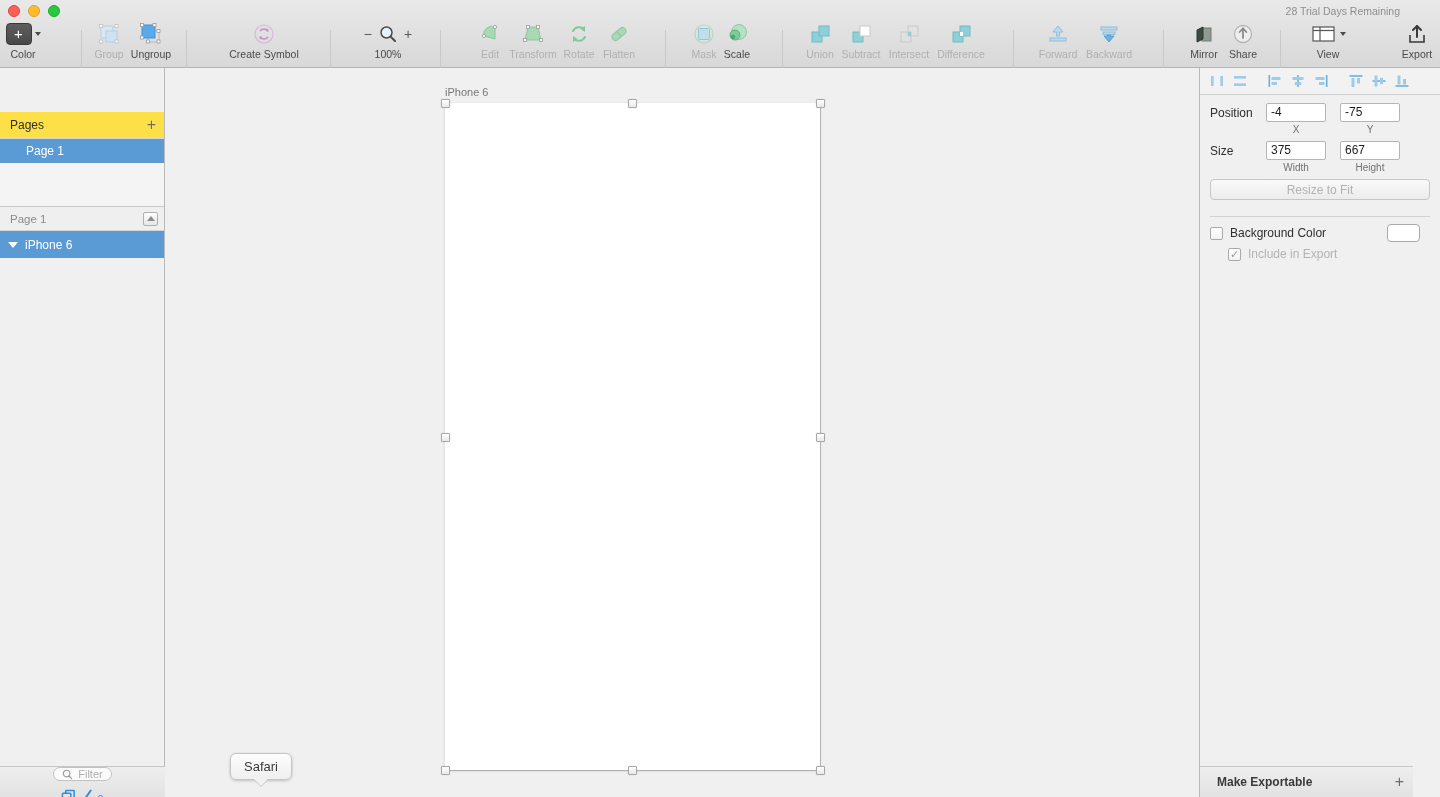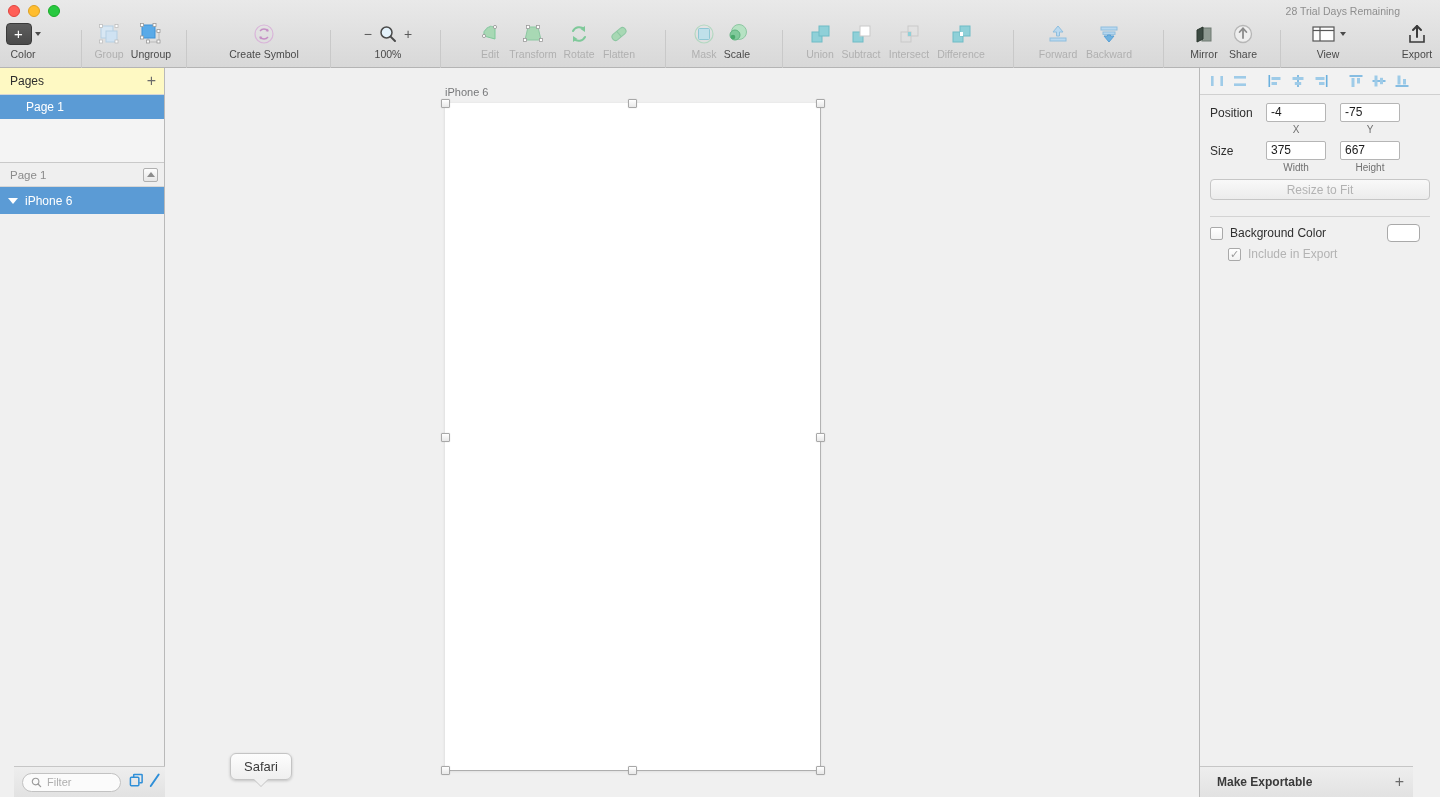--- a/index.html
+++ b/index.html
@@ -59,21 +59,22 @@
   .zoom-sign { font-size: 14px; color: #5a5a5a; line-height: 1; }
 
   
   .left-panel {
     position: absolute; left: 0; top: 68px; width: 165px; height: 729px;
     background: #f0f0f0; border-right: 1px solid #b9b9b9;
   }
   .pages-head {
     height: 27px; display: flex; align-items: center; justify-content: space-between;
     padding: 0 8px 0 10px; border-bottom: 1px solid #d6d6d6;
-    background: #fef9c3;
+    background: #fde047;
+    margin-top: 44px;
   }
   .pages-head .t { font-size: 12px; color: #2e2e2e; }
   .plus-ic { font-size: 16px; color: #6b6b6b; line-height: 1; }
   .pages-list { height: 68px; background: #f4f4f4; border-bottom: 1px solid #c9c9c9; }
   .page-row { height: 24px; display: flex; align-items: center; padding-left: 26px; font-size: 12px; color: #2e2e2e; }
   .page-row.sel { background: #5b9bd5; color: #fff; }
 
   .layers-head {
     height: 24px; display: flex; align-items: center; justify-content: space-between;
     padding: 0 6px 0 10px; background: #efefef; border-bottom: 1px solid #d6d6d6;
@@ -86,24 +87,24 @@
   }
   .tri-up { width: 0; height: 0; border-left: 4px solid transparent; border-right: 4px solid transparent; border-bottom: 5px solid #8c8c8c; }
   .layer-row {
     height: 27px; display: flex; align-items: center; gap: 7px; padding-left: 8px;
     font-size: 12px; color: #2e2e2e;
   }
   .layer-row.sel { background: #5b9bd5; color: #fff; }
   .tri-dn { width: 0; height: 0; border-left: 5px solid transparent; border-right: 5px solid transparent; border-top: 6px solid #fff; }
 
   .left-foot {
-    position: absolute; left: 14px; bottom: 0; width: 165px; height: 31px;
+    position: absolute; left: 0; bottom: 0; width: 165px; height: 31px;
     background: linear-gradient(to bottom,#eeeeee,#e2e2e2);
     border-top: 1px solid #c6c6c6;
-    display: flex; align-items: center; padding: 0 8px; gap: 8px;
+    display: flex; align-items: center; padding: 0 8px; gap: 8px; flex-direction: column;
   }
   .filter-field {
     flex: 1; height: 19px; border-radius: 10px; border: 1px solid #c2c2c2;
     background: #fbfbfb; display: flex; align-items: center; gap: 5px; padding: 0 8px;
   }
   .filter-field .ph { font-size: 11px; color: #aeaeae; }
   .foot-icons { display: flex; align-items: center; gap: 4px; }
   .foot-count { font-size: 11px; color: #4a90d9; }
 
   

